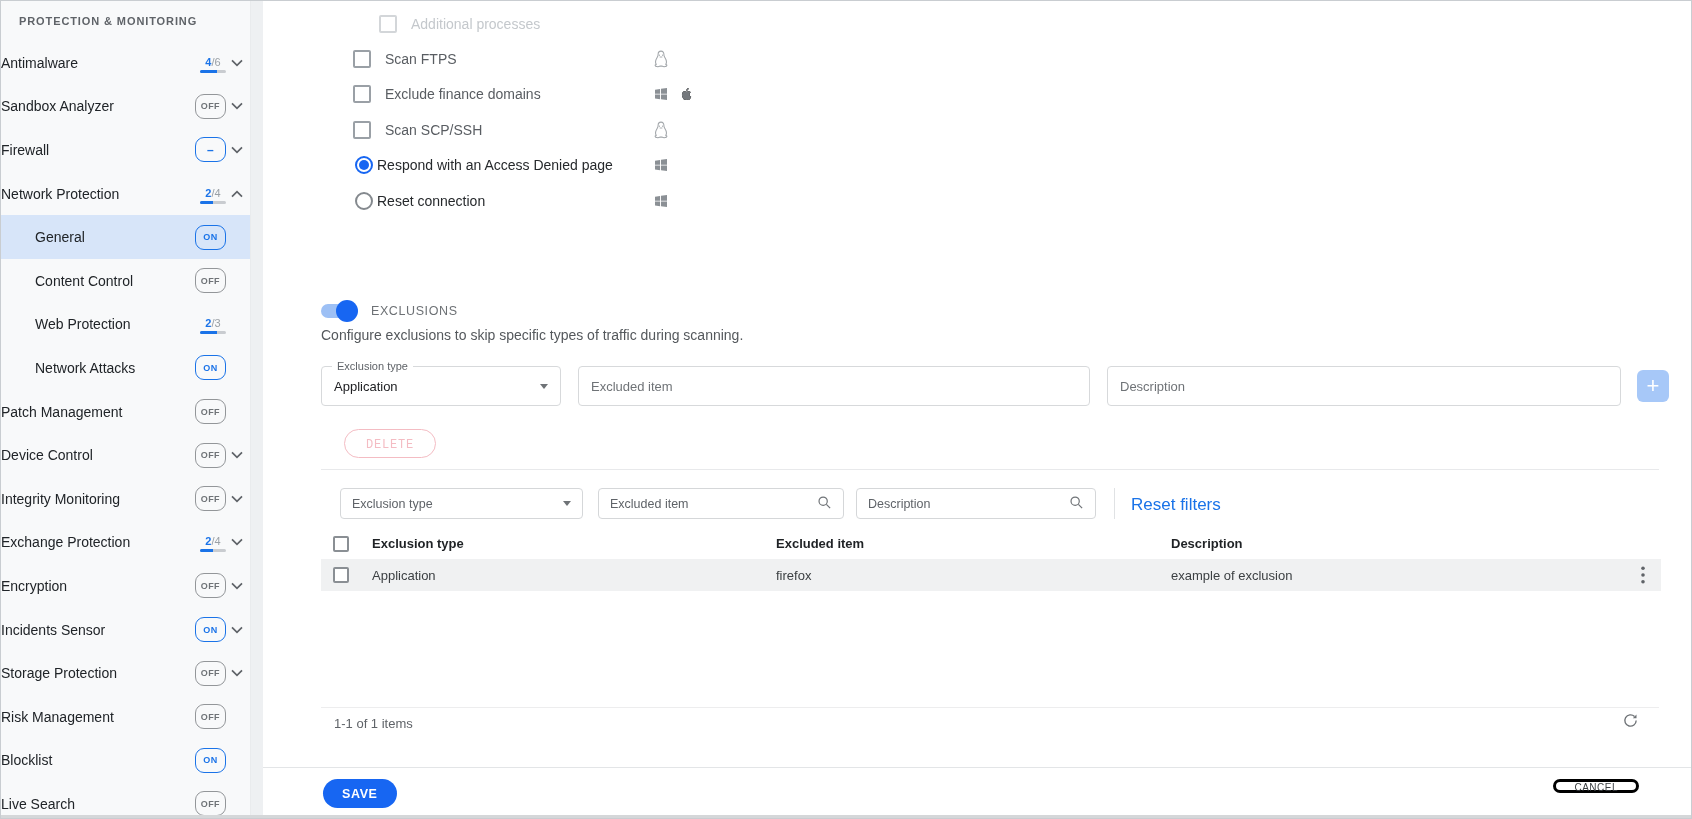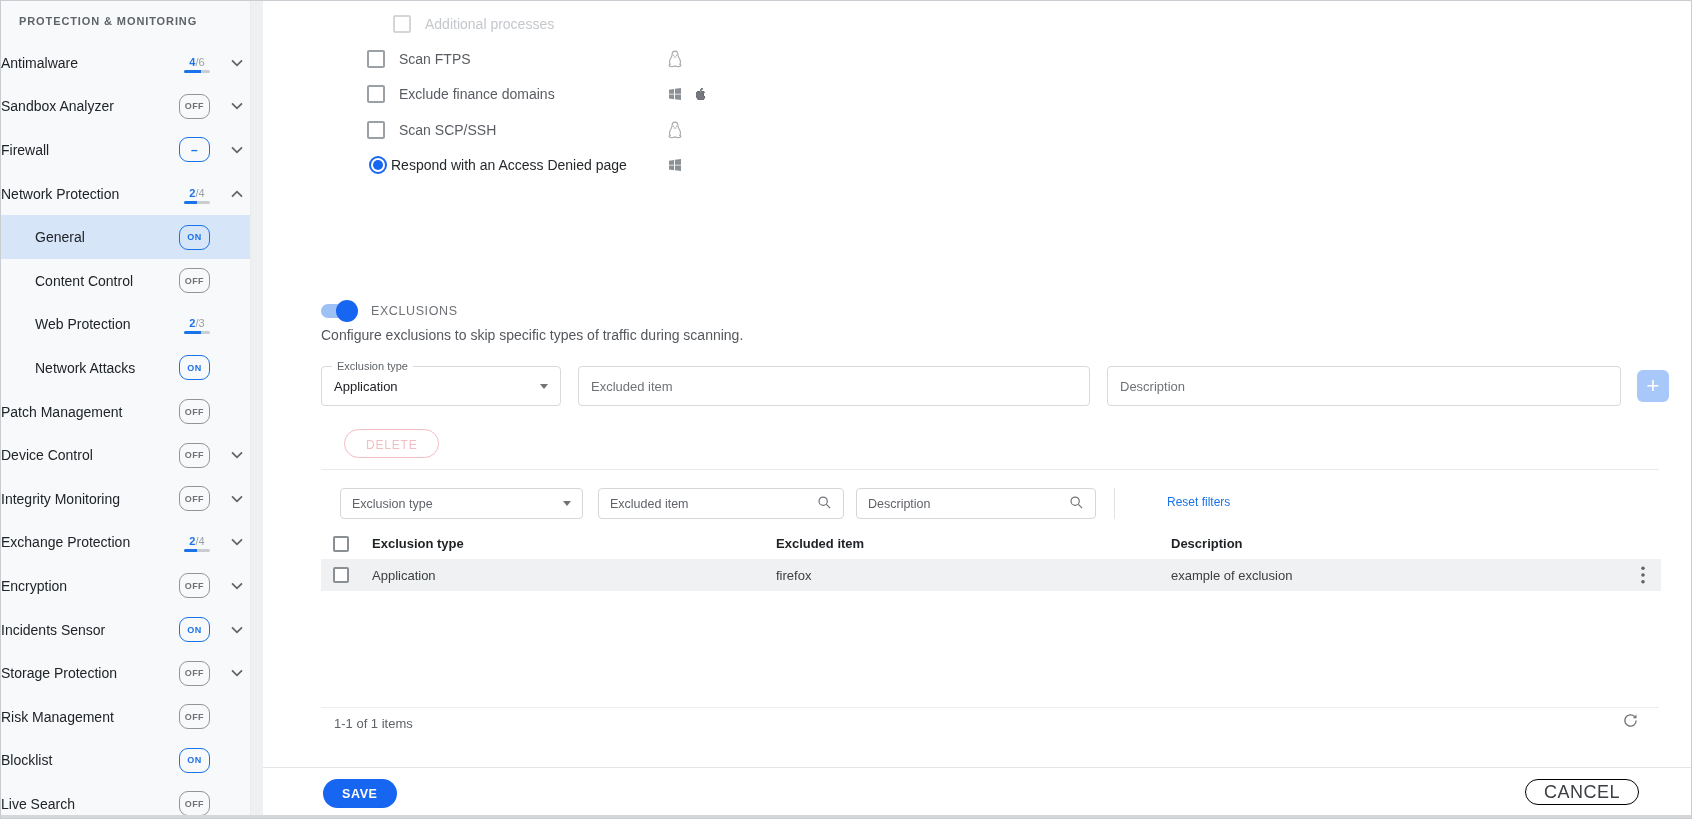--- a/index.html
+++ b/index.html
@@ -8,36 +8,36 @@
   .page{position:relative;width:1692px;height:819px;background:#e5e5e5;border:1px solid #c9cdd1;overflow:hidden}
 
   
   .sidebar{position:absolute;left:0;top:0;width:250px;height:100%;background:#f8f9fa;border-right:1px solid #e9ebed;z-index:2}
   .gap-col{position:absolute;left:250px;top:0;width:12px;height:100%;background:#eef0f2;z-index:1}
   .side-header{height:40px;display:flex;align-items:center;padding-left:18px;font-size:11px;font-weight:bold;color:#5f6368;letter-spacing:.9px}
   .side-item{position:relative;height:43.6px;display:flex;align-items:center;font-size:14px;color:#202428;cursor:pointer}
   .side-item.child{padding-left:34px}
   .side-item.selected{background:#d7e5f9}
   .side-label{white-space:nowrap}
-  .side-badge{position:absolute;right:40px;display:flex;}
+  .side-badge{position:absolute;right:24px;display:flex;}
   .badge-fraction{min-width:26px;text-align:center}
   .badge-fraction .num{color:#1a73e8;font-weight:bold;font-size:11px}
   .badge-fraction .den{color:#9aa0a6;font-size:11px}
   .badge-bar{height:3px;background:#c9ccd0;border-radius:1.5px;overflow:hidden;margin-top:1px}
   .badge-bar-fill{height:100%;background:#1a73e8}
   .badge-pill{display:inline-flex;align-items:center;justify-content:center;min-width:31px;height:25px;border-radius:9px;border:1.5px solid #939699;color:#6f7377;font-size:9px;font-weight:bold;letter-spacing:.4px;padding:0 5px;background:transparent}
   .badge-pill.on{border-color:#1a73e8;color:#1a73e8}
   .badge-pill.dash{font-size:12px;line-height:10px;font-weight:bold}
   .side-chevron{position:absolute;right:7px;top:50%;margin-top:-4px;display:flex}
   .side-chevron.up svg{transform:rotate(180deg)}
 
   
   .content{position:absolute;left:262px;top:0;right:0;height:100%;background:#fff;z-index:0}
 
-  .settings{position:absolute;left:74px;top:5px;width:720px}
+  .settings{position:absolute;left:60px;top:5px;width:720px}
   .chk-row{position:relative;display:flex;align-items:center;height:35.4px}
   .chk-row.indent-1{padding-left:2px}
   .chk-row.indent-2{padding-left:30px}
   .chk-row.indent-3{padding-left:56px}
   .chk-row.tls-gap{margin-top:3px}
   .radio-row{position:relative;display:flex;align-items:center;height:35.4px;padding-left:32px}
   .checkbox{width:18px;height:18px;border:2px solid #9aa0a6;border-radius:2px;background:#fff;flex:none;position:relative}
   .checkbox.checked{background:var(--accent);border-color:var(--accent)}
   .checkbox.checked::after{content:"";position:absolute;left:4px;top:0;width:5px;height:10px;border:solid #fff;border-width:0 2px 2px 0;transform:rotate(45deg)}
   .chk-row.disabled .checkbox{border-color:#d3d6d9}
@@ -62,52 +62,52 @@
   .field{position:absolute;height:40px;border:1px solid #d7d9db;border-radius:4px;background:#fff;display:flex;align-items:center;padding:0 12px;font-size:13px;color:#202124}
   .field .float-label{position:absolute;top:-7px;left:10px;background:#fff;padding:0 5px;font-size:11px;color:#5f6368;line-height:12px}
   .f-select{left:0;width:240px;justify-content:space-between;cursor:pointer}
   .f-item{left:257px;width:512px}
   .f-desc{left:786px;width:514px}
   .field input{border:none;outline:none;width:100%;font-size:13px;font-family:inherit;color:#202124;background:transparent}
   .field input::placeholder{color:#6f7377}
   .caret{width:0;height:0;border-left:4.5px solid transparent;border-right:4.5px solid transparent;border-top:5px solid #6f7377}
   .add-btn{position:absolute;left:1316px;top:4px;width:32px;height:32px;border:none;border-radius:6px;background:#a7c8f8;color:#fff;font-size:22px;line-height:30px;text-align:center;cursor:default}
 
-  .delete-btn{position:absolute;left:81px;top:428px;height:29px;padding:8px 21px;background:#fff;border:1.5px solid #f4bcc3;border-radius:15px;color:#f4bcc3;font-size:12px;letter-spacing:.8px;font-family:Liberation Sans, sans-serif;cursor:default}
+  .delete-btn{position:absolute;left:81px;top:428px;height:29px;padding:8px 21px;background:#fff;border:1.5px solid #f4bcc3;border-radius:15px;color:#f4bcc3;font-size:12px;letter-spacing:.8px;font-family:Liberation Mono, monospace;cursor:default}
   .divider-1{position:absolute;left:58px;right:32px;top:468px;height:1px;background:#e8e9eb}
 
   
   .filter-row{position:absolute;left:0;top:487px;right:0;height:31px}
   .f-box{position:absolute;height:31px;border:1px solid #d5d7d9;border-radius:4px;background:#fff;display:flex;align-items:center;justify-content:space-between;padding:0 11px;font-size:12.5px;color:#5f6368}
   .fb-type{left:77px;width:243px;cursor:pointer}
   .fb-item{left:335px;width:246px}
   .fb-desc{left:593px;width:240px}
   .f-box input{border:none;outline:none;width:100%;font-size:12.5px;font-family:inherit;color:#202124;background:transparent}
   .f-box input::placeholder{color:#5f6368}
   .v-divider{position:absolute;left:851px;top:0;width:1px;height:31px;background:#e0e2e4}
-  .reset-link{position:absolute;left:904px;top:7px;font-size:12px;color:var(--link);cursor:pointer;text-decoration:none}
+  .reset-link{position:absolute;left:868px;top:7px;font-size:17px;color:var(--link);cursor:pointer;text-decoration:none}
 
   
   .table{position:absolute;left:58px;top:527px;right:30px}
   .t-head{position:relative;height:31px;display:flex;align-items:center}
   .t-row{position:relative;height:32px;display:flex;align-items:center;background:#f0f1f2}
   .t-check{position:absolute;left:12px;width:16px;height:16px;border:2px solid #8a8f94;border-radius:2px;background:#fff}
   .t-col{position:absolute;font-size:13px}
   .t-head .t-col{font-weight:bold;color:#1f2225}
   .t-row .t-col{color:#3c4043}
   .col-1{left:51px}.col-2{left:455px}.col-3{left:850px}
   .kebab{position:absolute;right:16px;top:50%;transform:translateY(-50%);display:flex;cursor:pointer}
 
   
   .pg-divider{position:absolute;left:58px;right:32px;top:706px;height:1px;background:#ededee}
   .pagination{position:absolute;left:71px;top:715px;font-size:13px;color:#5f6368}
   .refresh{position:absolute;right:52px;top:711px;cursor:pointer;display:flex}
   .footer{position:absolute;left:262px;right:0;top:766px;height:50px;background:#fff;border-top:1px solid #e3e5e7;z-index:3}
   .save-btn{position:absolute;left:60px;top:11px;height:29px;padding:0 19px;background:var(--accent);border:none;border-radius:15px;color:#fff;font-size:12.5px;font-weight:bold;letter-spacing:.6px;font-family:inherit;cursor:pointer}
-  .cancel-btn{position:absolute;right:52px;top:11px;height:26px;padding:0 18px;background:#fff;border:1px solid #000000;border-radius:15px;color:#3c4043;font-size:18px;letter-spacing:.5px;font-family:inherit;cursor:pointer}
+  .cancel-btn{position:absolute;right:52px;top:11px;height:14px;padding:0 18px;background:#fff;border:3px solid #000000;border-radius:15px;color:#3c4043;font-size:10px;letter-spacing:.5px;font-family:inherit;cursor:pointer}
   .bottom-strip{position:absolute;left:0;right:0;bottom:0;height:3px;background:#d5d7d9;z-index:4}
   .os-ic{display:flex}
 </style>
 </head>
 <body>
 
 <div class="page">
 
   <nav class="sidebar">
     <div class="side-header">PROTECTION &amp; MONITORING</div>
@@ -369,20 +369,31 @@
                 <circle cx="9.7" cy="8.3" r=".9" fill="#a2a6aa"></circle>
                 <circle cx="14.3" cy="8.3" r=".9" fill="#a2a6aa"></circle>
                 <path d="M10 11h4" stroke="#a2a6aa" stroke-width="1.4" fill="none"></path>
               </svg>
   </span>
           </span>
   </div>
         <div class="radio-row">
     <span class="radio selected"></span>
     <span class="radio-label">Respond with an Access Denied page</span>
+    <span class="os-icons">
+            <span class="os-ic">
+    <svg width="16" height="16" viewBox="0 0 24 24">
+                <path d="M3 5.6l7.6-1.1v7H3zM12 4.3L21 3v8.5h-9zM3 12.8h7.6v7L3 18.7zM12 12.8h9V21l-9-1.3z" fill="#8b9095"></path>
+              </svg>
+  </span>
+          </span>
+  </div>
+        <div class="radio-row">
+    <span class="radio"></span>
+    <span class="radio-label">Reset connection</span>
     <span class="os-icons">
             <span class="os-ic">
     <svg width="16" height="16" viewBox="0 0 24 24">
                 <path d="M3 5.6l7.6-1.1v7H3zM12 4.3L21 3v8.5h-9zM3 12.8h7.6v7L3 18.7zM12 12.8h9V21l-9-1.3z" fill="#8b9095"></path>
               </svg>
   </span>
           </span>
   </div>
       </div>
 

